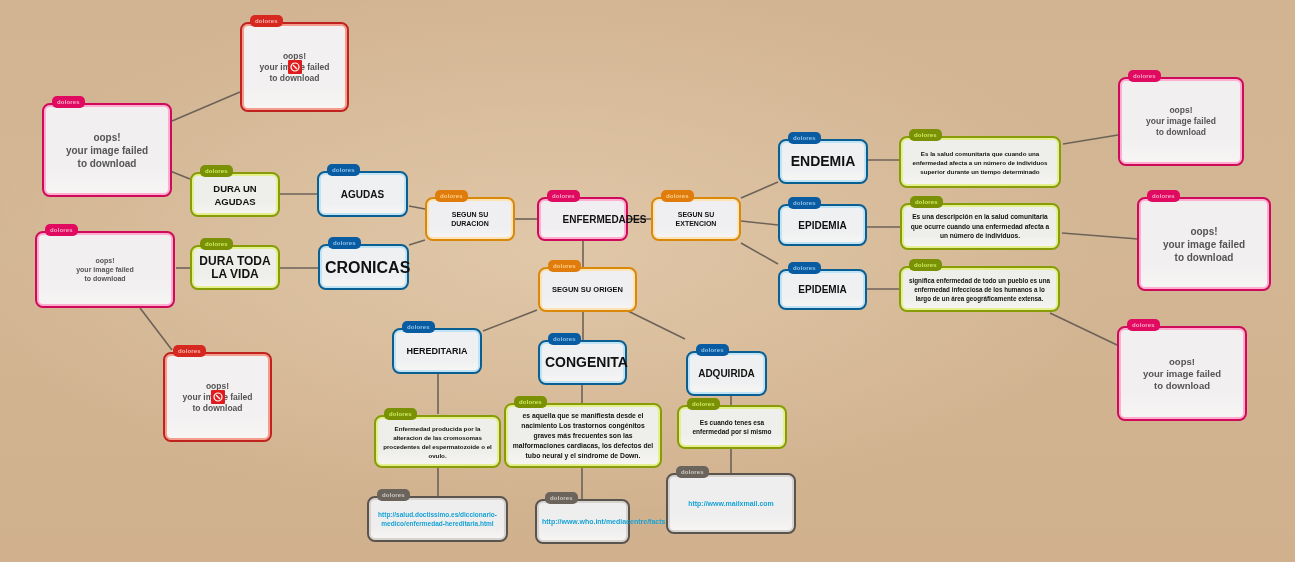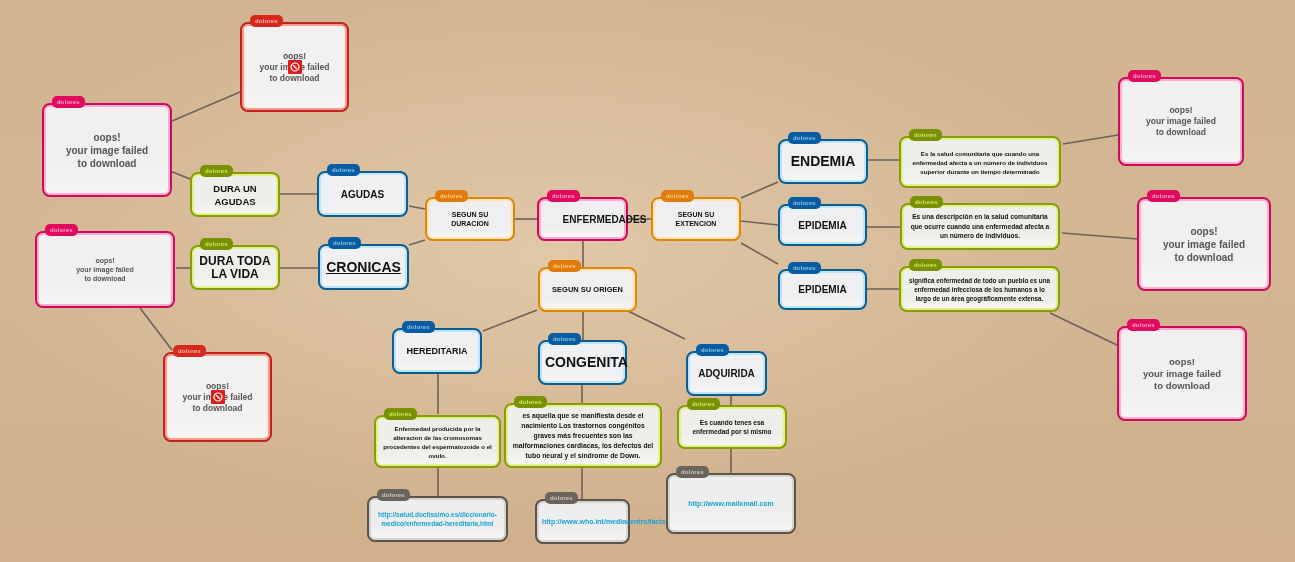--- a/index.html
+++ b/index.html
@@ -99,21 +99,21 @@
       <div class="node" style="left: 190px; top: 245px; width: 90px; height: 45px; border-width: 2.5px; border-color: rgb(136, 156, 7); background: linear-gradient(rgb(238, 238, 234) 0%, rgb(238, 238, 234) 70%, rgb(247, 246, 244) 100%); box-shadow: rgba(225, 240, 130, 0.9) 0px 0px 0px 2px inset;">
         <div class="tag" style="background: rgb(123, 145, 5); color: rgb(204, 236, 94); left: 8px; top: -9px;">dolores</div>
         <div class="body ln" style="font-size: 12px; line-height: 13px; color: rgb(17, 17, 17); font-weight: bold;">DURA TODA LA VIDA</div>
       </div>
       <div class="node" style="left: 317px; top: 171px; width: 91px; height: 46px; border-width: 2.5px; border-color: rgb(10, 95, 146); background: linear-gradient(rgb(238, 240, 241) 0%, rgb(238, 240, 241) 70%, rgb(247, 246, 244) 100%); box-shadow: rgba(190, 225, 245, 0.95) 0px 0px 0px 2px inset;">
         <div class="tag" style="background: rgb(10, 92, 162); color: rgb(143, 196, 234); left: 8px; top: -9px;">dolores</div>
         <div class="body ln" style="font-size: 10px; line-height: 13px; color: rgb(17, 17, 17); font-weight: bold;">AGUDAS</div>
       </div>
       <div class="node" style="left: 318px; top: 244px; width: 91px; height: 46px; border-width: 2.5px; border-color: rgb(10, 95, 146); background: linear-gradient(rgb(238, 240, 241) 0%, rgb(238, 240, 241) 70%, rgb(247, 246, 244) 100%); box-shadow: rgba(190, 225, 245, 0.95) 0px 0px 0px 2px inset;">
         <div class="tag" style="background: rgb(10, 92, 162); color: rgb(143, 196, 234); left: 8px; top: -9px;">dolores</div>
-        <div class="body ln" style="font-size: 14px; line-height: 13px; color: rgb(17, 17, 17); font-weight: bold; text-decoration: underline;">CRONICAS</div>
+        <div class="body ln" style="font-size: 16px; line-height: 13px; color: rgb(17, 17, 17); font-weight: bold;">CRONICAS</div>
       </div>
       <div class="node" style="left: 425px; top: 197px; width: 90px; height: 44px; border-width: 2.5px; border-color: rgb(217, 136, 9); background: linear-gradient(rgb(239, 238, 240) 0%, rgb(239, 238, 240) 70%, rgb(247, 246, 244) 100%); box-shadow: rgba(255, 225, 175, 0.9) 0px 0px 0px 2px inset;">
         <div class="tag" style="background: rgb(224, 124, 11); color: rgb(255, 208, 138); left: 8px; top: -9px;">dolores</div>
         <div class="body ln" style="font-size: 7px; line-height: 9px; color: rgb(17, 17, 17); font-weight: bold;">SEGUN SU DURACION</div>
       </div>
       <div class="node" style="left: 537px; top: 197px; width: 91px; height: 44px; border-width: 2.5px; border-color: rgb(207, 10, 90); background: linear-gradient(rgb(240, 238, 240) 0%, rgb(240, 238, 240) 70%, rgb(247, 246, 244) 100%); box-shadow: rgba(255, 170, 205, 0.95) 0px 0px 0px 2px inset;">
         <div class="tag" style="background: rgb(224, 10, 96); color: rgb(249, 170, 201); left: 8px; top: -9px;">dolores</div>
         <div class="body ln" style="font-size: 10px; line-height: 13px; color: rgb(17, 17, 17); font-weight: bold; margin-left: 37px;">ENFERMEDADES</div>
       </div>
       <div class="node" style="left: 651px; top: 197px; width: 90px; height: 44px; border-width: 2.5px; border-color: rgb(217, 136, 9); background: linear-gradient(rgb(239, 238, 240) 0%, rgb(239, 238, 240) 70%, rgb(247, 246, 244) 100%); box-shadow: rgba(255, 225, 175, 0.9) 0px 0px 0px 2px inset;">

